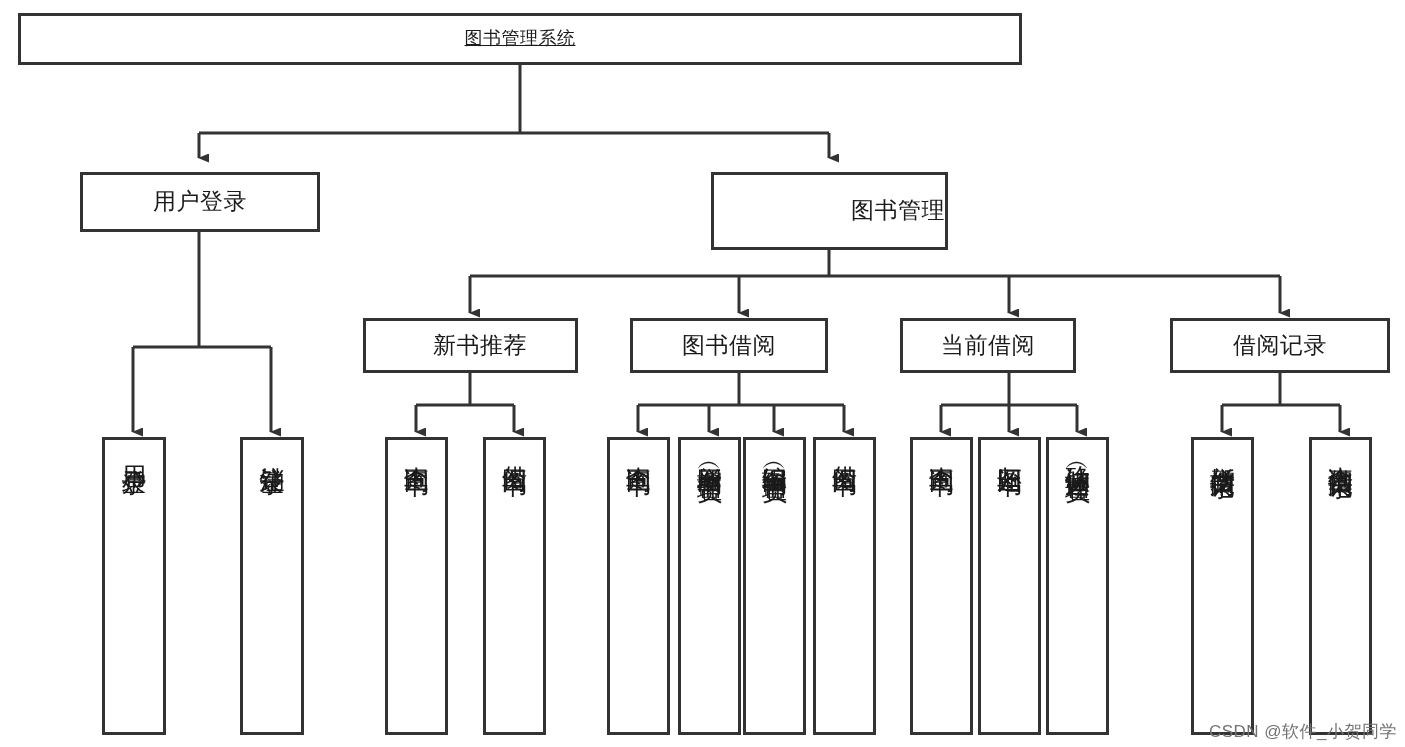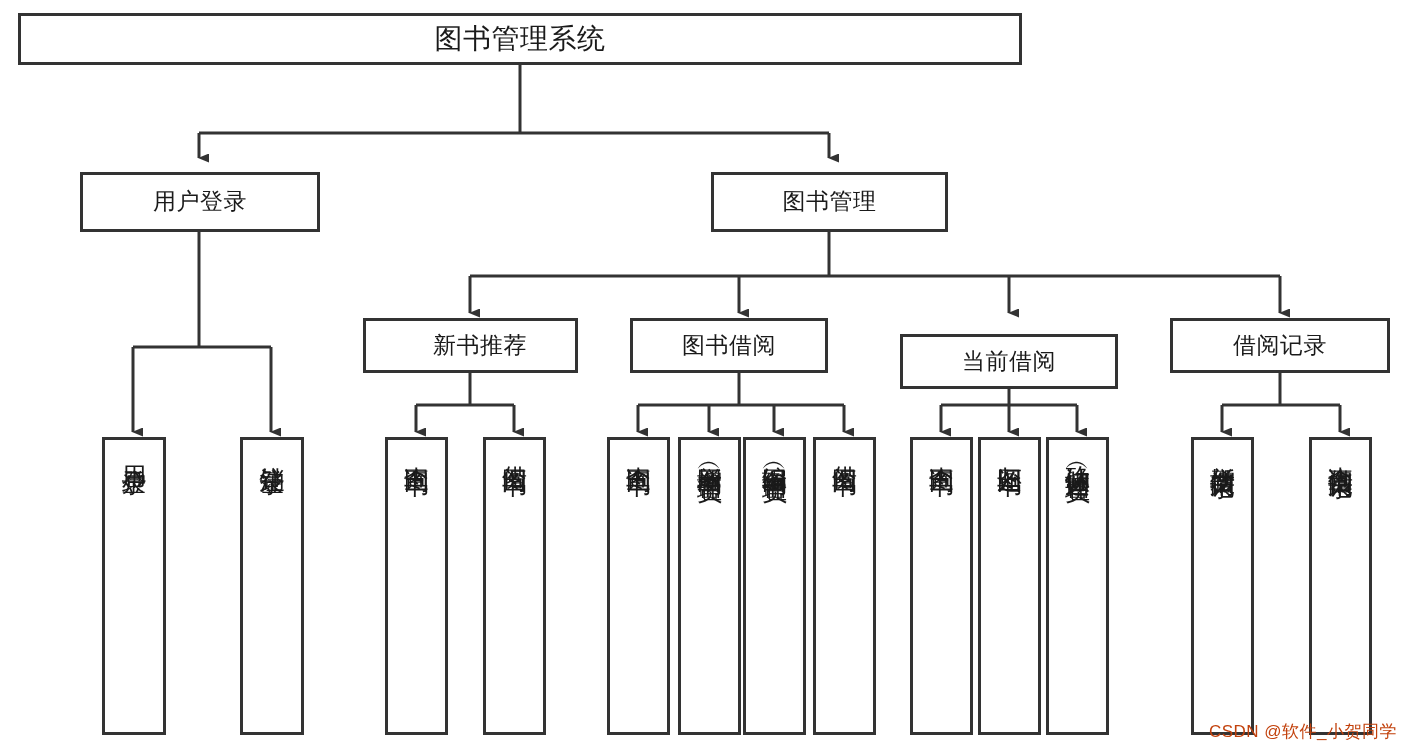--- a/index.html
+++ b/index.html
@@ -40,40 +40,41 @@
     display: block;
     text-align: center;
     line-height: 1.18;
     letter-spacing: 0.5px;
   }
   .node.horiz .label {
     writing-mode: horizontal-tb;
     font-size: 23px;
   }
   .node.root .label {
-    font-size: 28px;
+    font-size: 18px;
+    text-decoration: underline;
   }
   .node.vert {
     align-items: flex-start;
     padding-top: 6px;
   }
   .node.vert .label {
     writing-mode: vertical-rl;
     text-orientation: upright;
     font-size: 25px;
     letter-spacing: 2px;
     line-height: 1;
     margin: 0 auto;
   }
   .watermark {
     position: absolute;
     right: 8px;
     bottom: 4px;
     font-size: 17px;
-    color: #c2410c;
+    color: #737373;
     letter-spacing: 0.5px;
     user-select: none;
     white-space: nowrap;
   }
 </style>
 </head>
 <body>
 
 <div id="canvas">
 
@@ -127,31 +128,31 @@
     </g>
   </svg>
 
   <div class="node horiz root" style="left:18px; top:13px; width:1004px; height:52px;">
     <span class="label">图书管理系统</span>
   </div>
 
   <div class="node horiz" style="left:80px; top:172px; width:240px; height:60px;">
     <span class="label">用户登录</span>
   </div>
-  <div class="node horiz" style="left:711px; top:172px; width:237px; height:60px;">
+  <div class="node horiz" style="left:711px; top:172px; width:237px; height:78px;justify-content:flex-end;">
     <span class="label">图书管理</span>
   </div>
 
   <div class="node horiz" style="left:363px; top:318px; width:215px; height:55px;padding-left:19px;">
     <span class="label">新书推荐</span>
   </div>
   <div class="node horiz" style="left:630px; top:318px; width:198px; height:55px;">
     <span class="label">图书借阅</span>
   </div>
-  <div class="node horiz" style="left:900px; top:334px; width:218px; height:55px;">
+  <div class="node horiz" style="left:900px; top:318px; width:176px; height:55px;">
     <span class="label">当前借阅</span>
   </div>
   <div class="node horiz" style="left:1170px; top:318px; width:220px; height:55px;font-family:Liberation Serif, serif;">
     <span class="label">借阅记录</span>
   </div>
 
   <div class="node vert" style="left:102px; top:437px; width:64px; height:298px;">
     <span class="label">用户登录</span>
   </div>
   <div class="node vert" style="left:240px; top:437px; width:64px; height:298px;">

